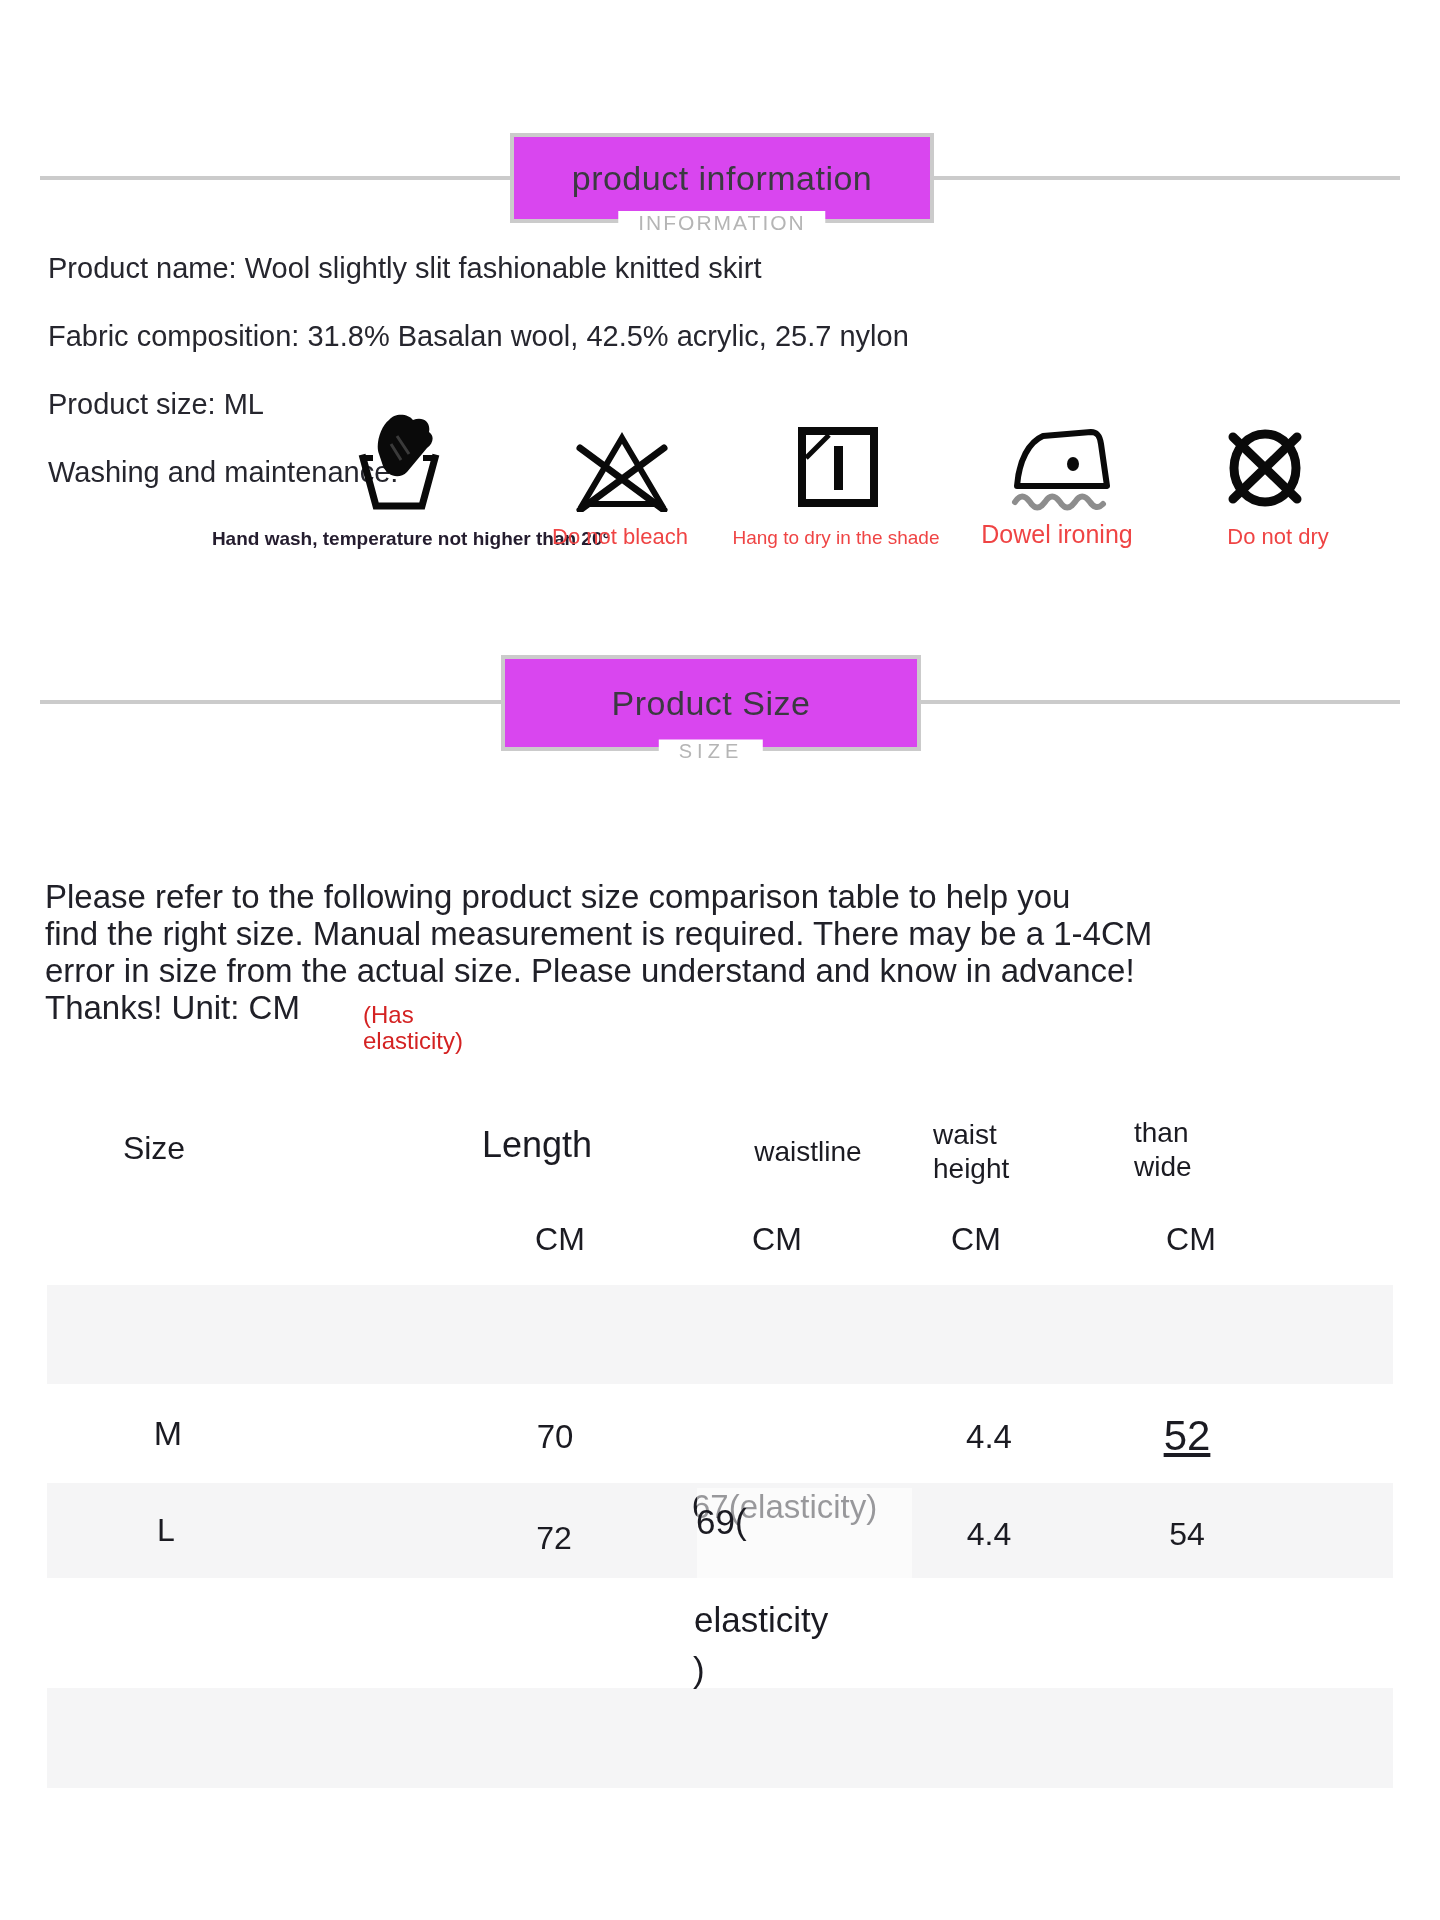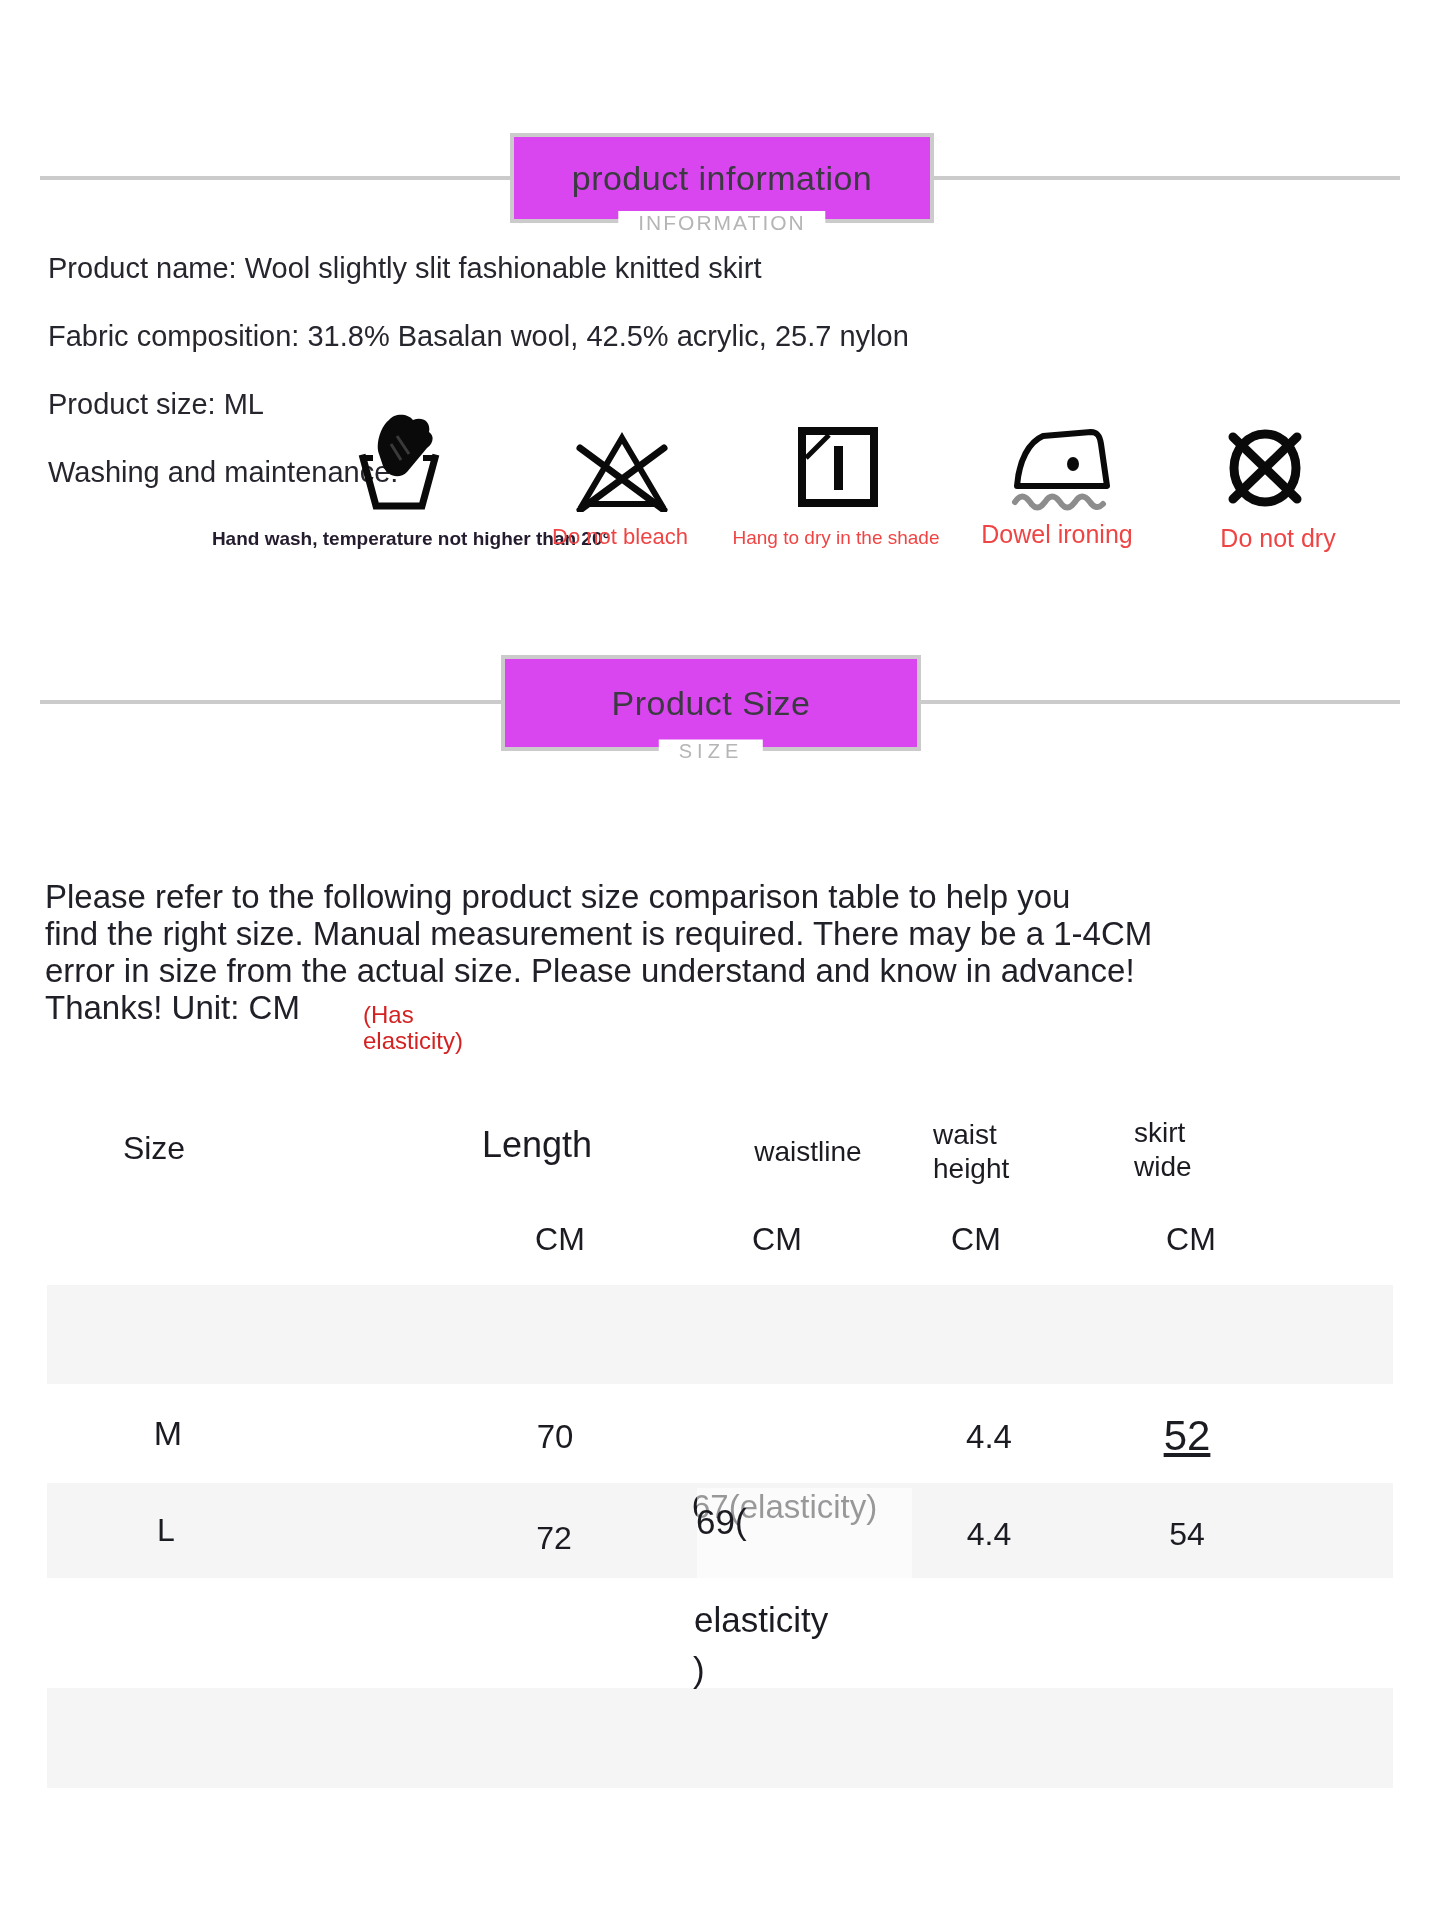--- a/index.html
+++ b/index.html
@@ -21,21 +21,21 @@
   
   .info-line{position:absolute;left:48px;font-size:29px;color:#26262e;white-space:nowrap;}
 
   
   .care-icon{position:absolute;}
   .care-label{position:absolute;color:#ef4444;white-space:nowrap;transform:translateX(-50%);}
   .lbl-0{font-size:19px;font-weight:bold;color:#241c2e;}
   .lbl-1{font-size:22px;}
   .lbl-2{font-size:19px;}
   .lbl-3{font-size:25px;}
-  .lbl-4{font-size:25px;}
+  .lbl-4{font-size:22px;}
 
   
   .size-par{position:absolute;left:45px;top:878px;width:1340px;font-size:33px;line-height:37px;color:#202028;}
   .red-note{position:absolute;left:363px;top:1002px;font-size:24px;line-height:26px;color:#d42222;}
 
   
   .band{position:absolute;left:47px;width:1346px;background:#f5f5f6;}
   .tcell{position:absolute;color:#1b1b22;}
   .hl-white{position:absolute;background:rgba(255,255,255,.55);}
 </style>
@@ -115,21 +115,21 @@
 
   <div class="band" style="top:1285px;height:99px;"></div>
   <div class="band" style="top:1483px;height:95px;"></div>
   <div class="band" style="top:1688px;height:100px;"></div>
 
   <div class="tcell cx" style="left:154px;top:1130px;font-size:32px;">Size</div>
   <div class="tcell cx" style="left:537px;top:1124px;font-size:36px;">Length</div>
   <div class="tcell cx" style="left:800px;top:1136px;font-size:28px;margin-left:8px;">waistline</div>
   <div class="tcell pre" style="left:933px;top:1118px;font-size:28px;line-height:34px;">waist
 height</div>
-  <div class="tcell pre" style="left:1134px;top:1116px;font-size:28px;line-height:34px;">skirt
+  <div class="tcell pre" style="left:1134px;top:1116px;font-size:28px;line-height:34px;">than
 wide</div>
 
   <div class="tcell cx" style="left:560px;top:1221px;font-size:32px;">CM</div>
   <div class="tcell cx" style="left:777px;top:1221px;font-size:32px;">CM</div>
   <div class="tcell cx" style="left:976px;top:1221px;font-size:32px;">CM</div>
   <div class="tcell cx" style="left:1191px;top:1221px;font-size:32px;">CM</div>
 
   <div class="tcell cx" style="left:168px;top:1414px;font-size:34px;">M</div>
   <div class="tcell cx" style="left:555px;top:1418px;font-size:33px;">70</div>
   <div class="tcell" style="left:692px;top:1480px;font-size:33px;white-space:nowrap;margin-top:8px;">67(elasticity)</div>

